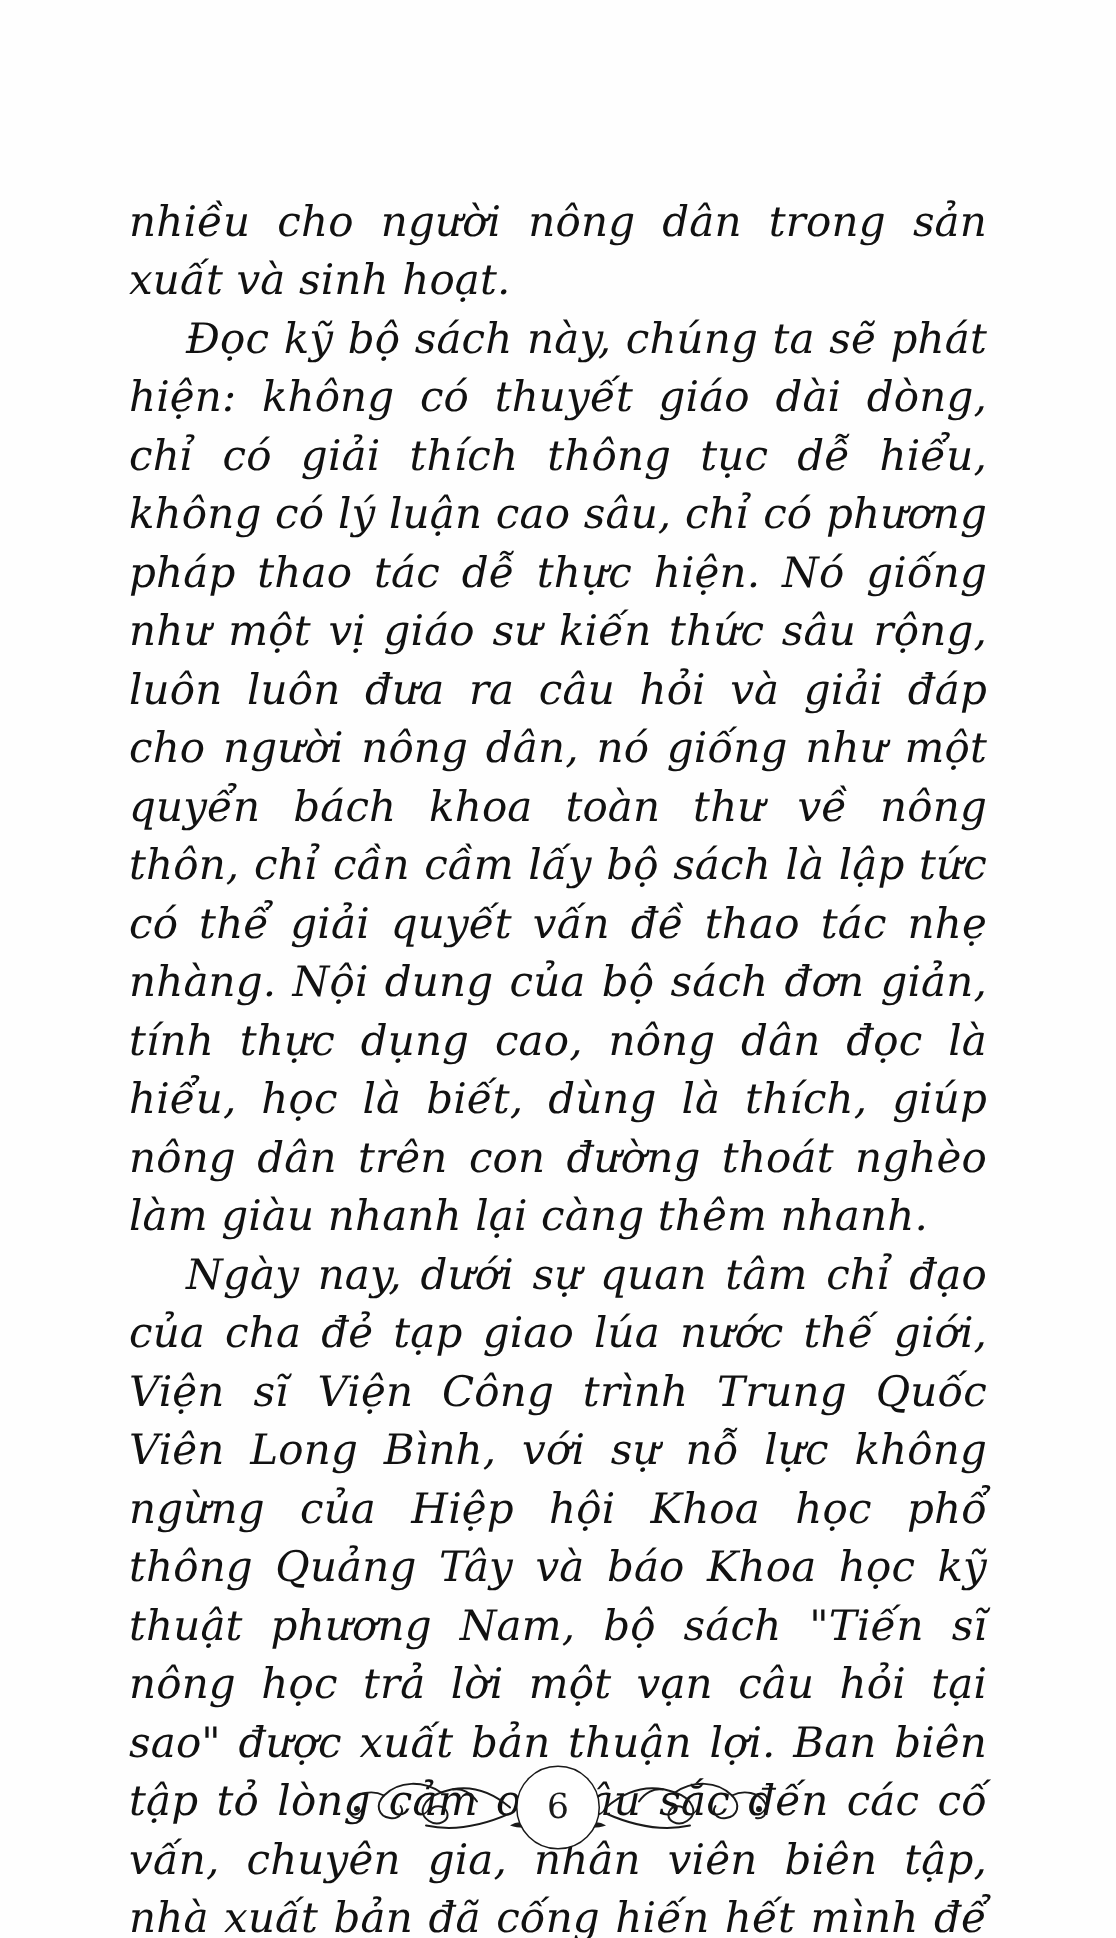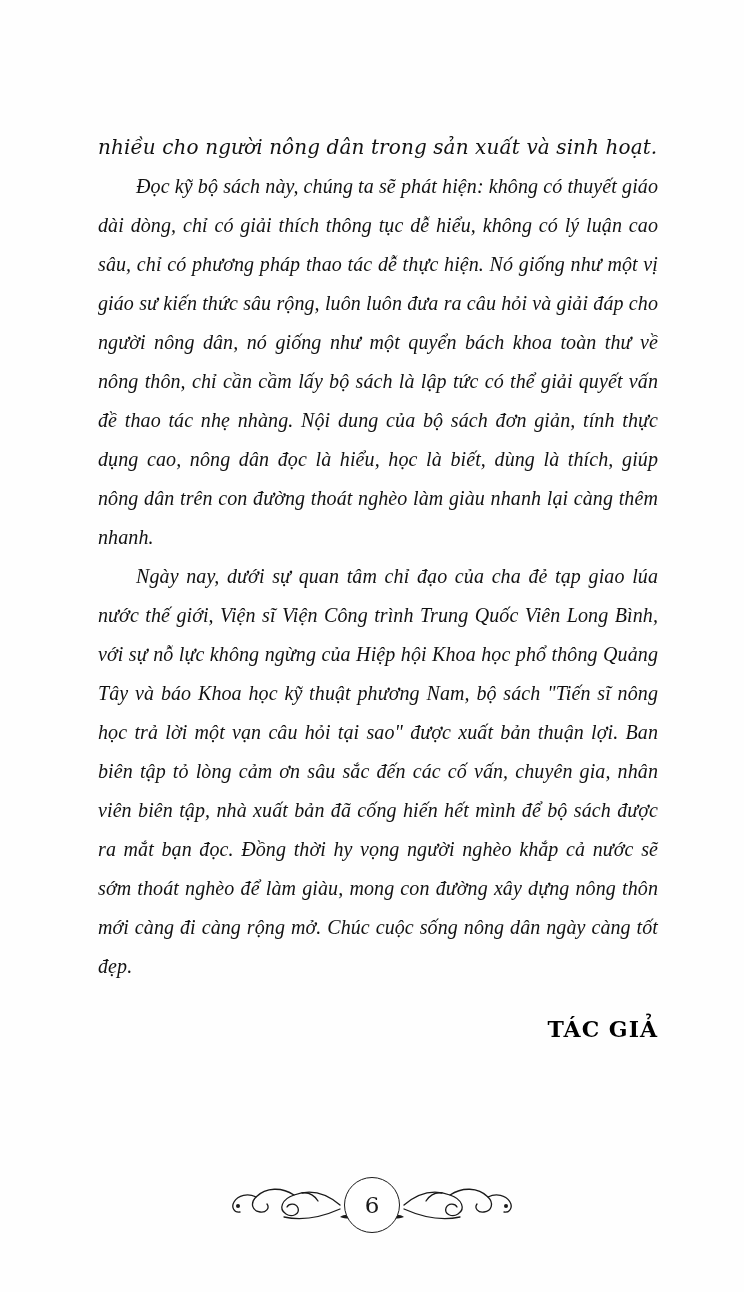--- a/index.html
+++ b/index.html
@@ -23,34 +23,33 @@
   }
 
   .content {
     position: absolute;
     left: 86px;
     top: 128px;
     width: 572px;
   }
 
   .para {
-    margin: 0 0 0 12px;
+    margin: 0 0 0 0;
     font-family: "DejaVu Serif", "Liberation Serif", serif;
     font-style: italic;
-    font-size: 20px;
+    font-size: 28px;
     line-height: 39px;
     text-align: justify;
     text-justify: inter-word;
     color: #111111;
     letter-spacing: 0.1px;
   }
 
   .para + .para {
     margin-top: 0px;
-    font-family: Liberation Serif, serif;
   }
 
   .para.indent {
     text-indent: 38px;
   }
 
   .signature {
     margin-top: 30px;
     text-align: right;
     font-family: "DejaVu Serif", "Liberation Serif", serif;

